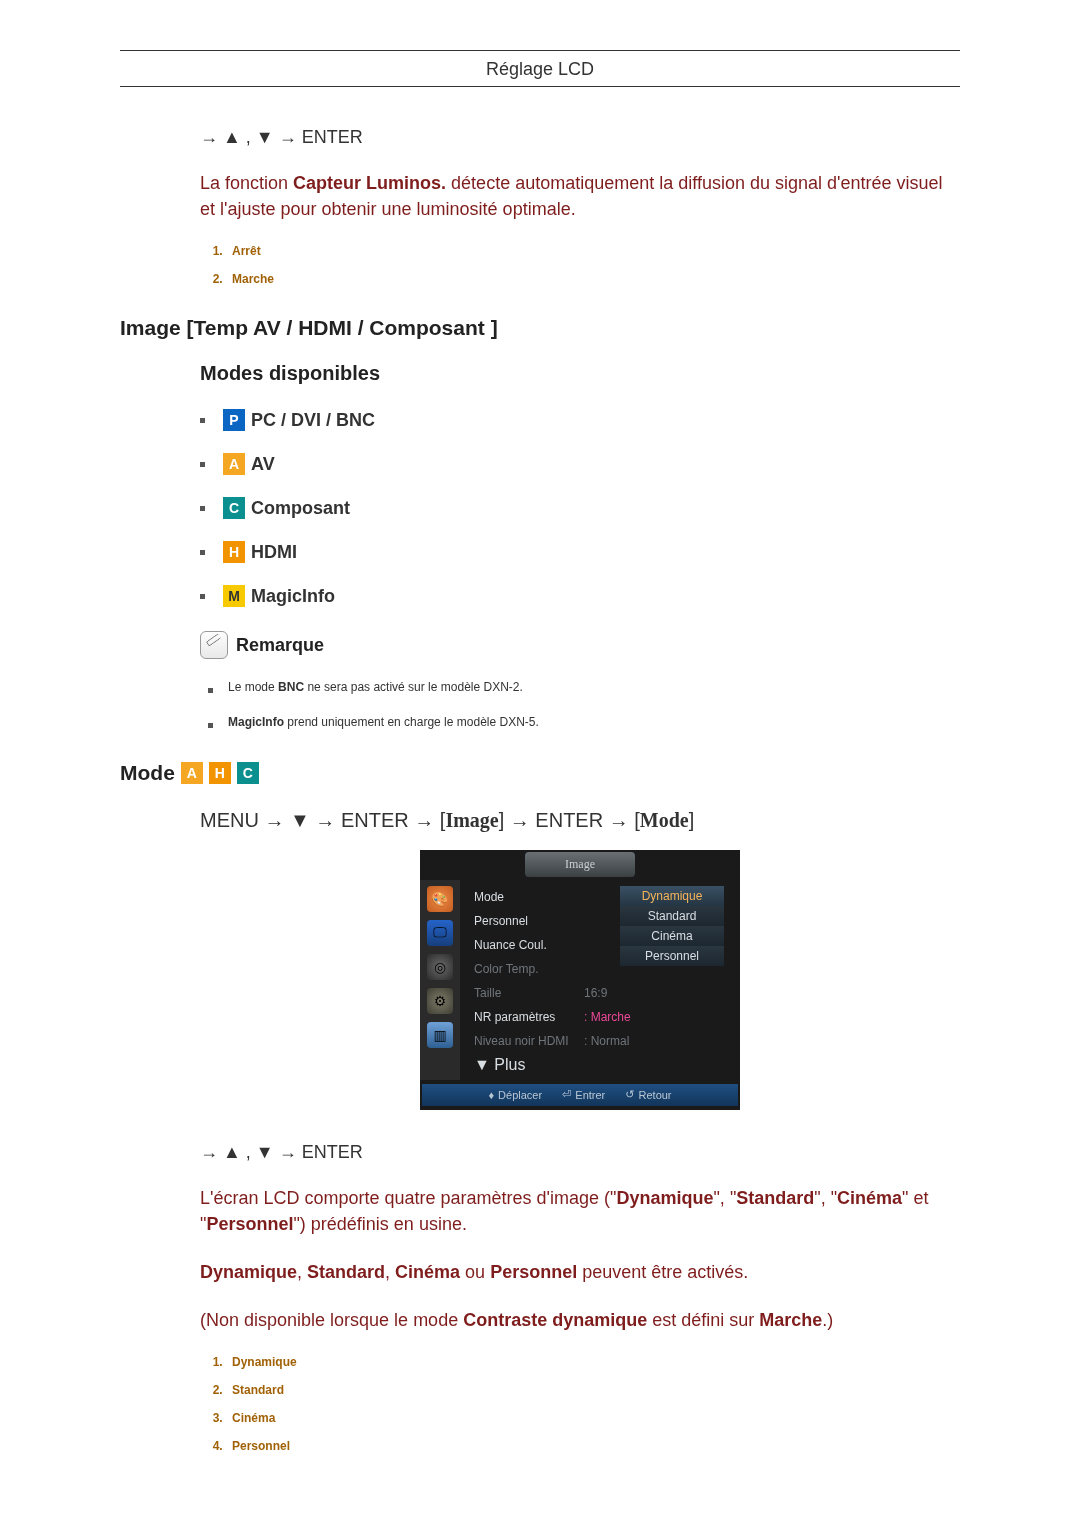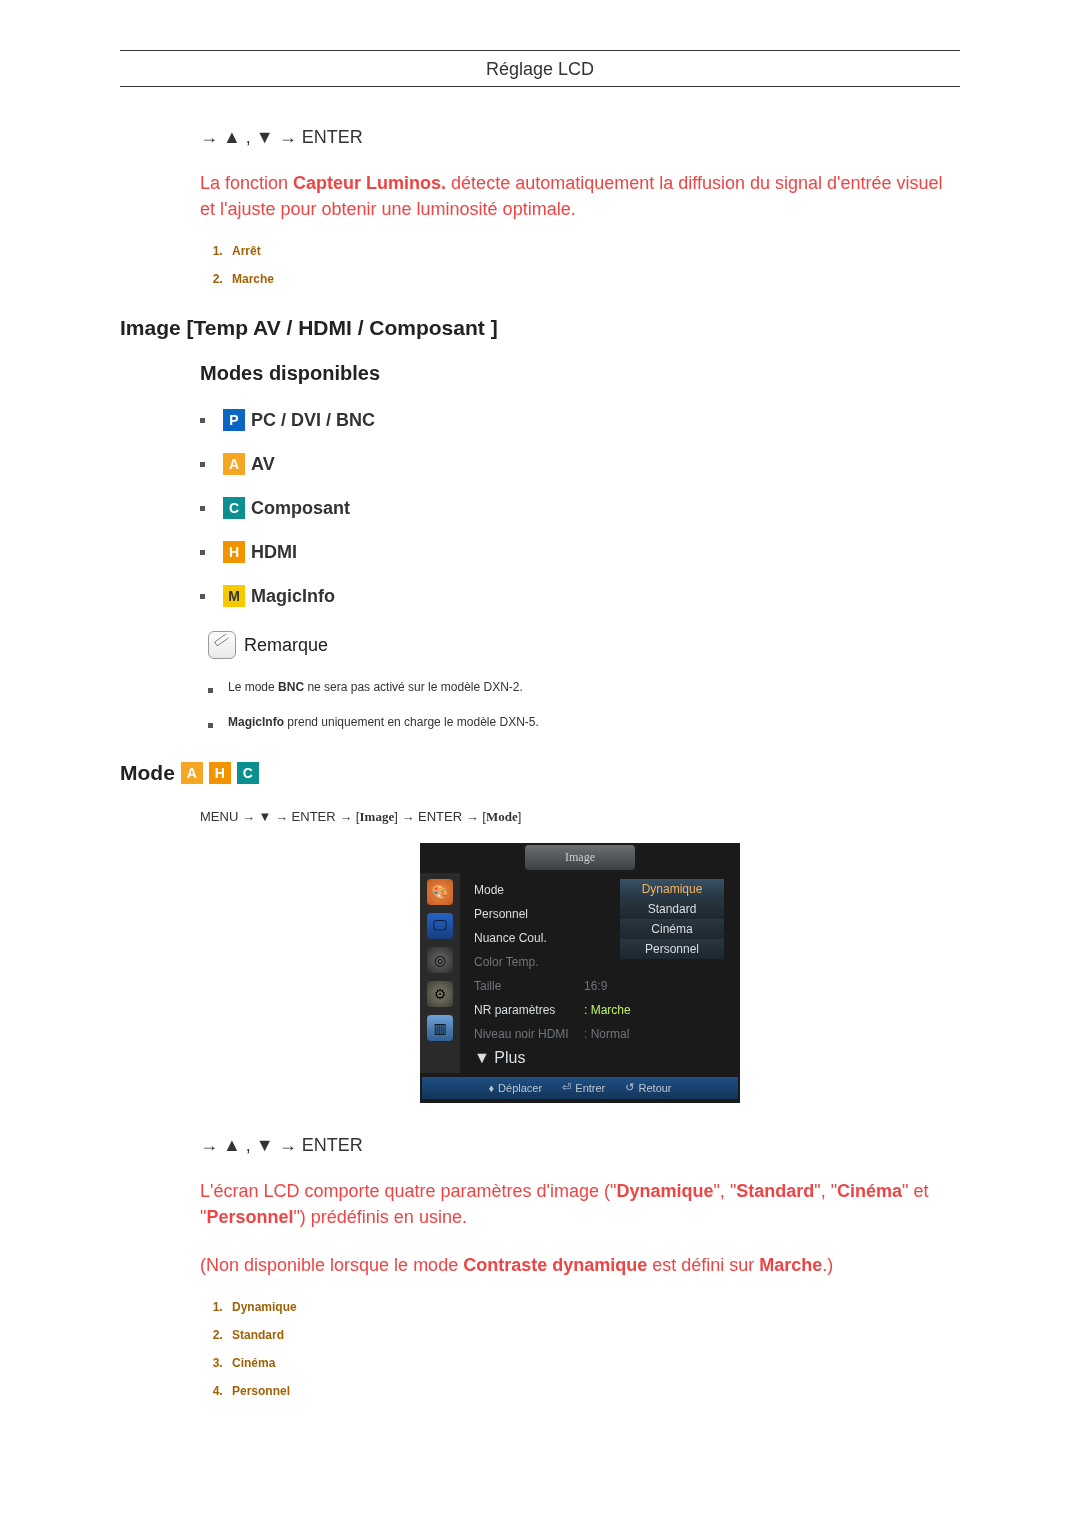--- a/index.html
+++ b/index.html
@@ -32,21 +32,21 @@
   .indent {
     margin-left: 80px;
   }
   .nav-line {
     font-size: 18px;
     color: #333;
     margin-bottom: 22px;
   }
   .para {
     font-size: 18px;
-    color: #ef4444;
+    color: #7f1d1d;
     line-height: 1.45;
     margin-bottom: 22px;
   }
   .para .bold { font-weight: bold; }
   ol.opt-list {
     list-style: decimal;
     padding-left: 26px;
     margin: 0 0 30px 0;
   }
   ol.opt-list li {
@@ -101,24 +101,23 @@
   .icon-p  { background: #0a66c2; }
   .icon-a  { background: #f5a623; }
   .icon-c  { background: #0b8f8f; }
   .icon-h  { background: #f29400; }
   .icon-m  { background: #f7c900; color:#333; }
   .mode-label { font-weight: bold; }
   .note-row {
     display: flex;
     align-items: center;
     font-size: 18px;
-    font-weight: normal;
+    font-weight: bold;
     color: #222;
     margin-bottom: 20px;
-    margin-left: 8px;
   }
   .note-icon {
     width: 26px;
     height: 26px;
     border: 1px solid #999;
     border-radius: 6px;
     background: linear-gradient(#fdfdfd,#e9e9e9);
     position: relative;
     margin-right: 8px;
   }
@@ -155,21 +154,21 @@
   .mode-h2-row {
     display: flex;
     align-items: center;
     font-size: 21px;
     font-weight: bold;
     color: #222;
     margin: 8px 0 24px 0;
   }
   .mode-h2-row .mode-icon { width: 22px; height: 22px; font-size: 14px; margin-left: 6px; margin-right: 0; }
   .menu-path {
-    font-size: 13px;
+    font-size: 20px;
     color: #333;
     margin-bottom: 18px;
   }
   .menu-path .serif { font-family: "Times New Roman", serif; font-weight: bold; }
   .osd-wrap {
     display: flex;
     justify-content: center;
     margin-bottom: 32px;
   }
   .osd {
@@ -225,21 +224,21 @@
     display: flex;
     align-items: center;
     font-size: 12px;
     margin-bottom: 6px;
     height: 18px;
   }
   .osd-label { width: 110px; }
   .osd-val { }
   .c-white  { color: #d9dee2; }
   .c-dim    { color: #6f757a; }
-  .c-orange { color: #bef264; }
+  .c-orange { color: #ec4899; }
   .osd-sel-col {
     position: absolute;
     right: 16px;
     top: 6px;
     width: 104px;
   }
   .osd-sel-item {
     text-align: center;
     font-size: 12px;
     padding: 3px 0;
@@ -394,20 +393,23 @@
         </div>
       </div>
     </div>
 
     <div class="nav-line">→ ▲ , ▼ → ENTER</div>
 
     <div class="para">
       <span>L'écran LCD comporte quatre paramètres d'image ("</span><span class="bold">Dynamique</span><span>", "</span><span class="bold">Standard</span><span>", "</span><span class="bold">Cinéma</span><span>" et "</span><span class="bold">Personnel</span><span>") prédéfinis en usine.</span>
     </div>
     <div class="para">
+      <span class="bold">Dynamique</span><span>, </span><span class="bold">Standard</span><span>, </span><span class="bold">Cinéma</span><span> ou </span><span class="bold">Personnel</span><span> peuvent être activés.</span>
+    </div>
+    <div class="para">
       <span>(Non disponible lorsque le mode </span><span class="bold">Contraste dynamique</span><span> est défini sur </span><span class="bold">Marche</span><span>.)</span>
     </div>
 
     <ol class="opt-list">
       <li class="bold">Dynamique</li>
       <li class="bold">Standard</li>
       <li class="bold">Cinéma</li>
       <li class="bold">Personnel</li>
     </ol>
   </div>

